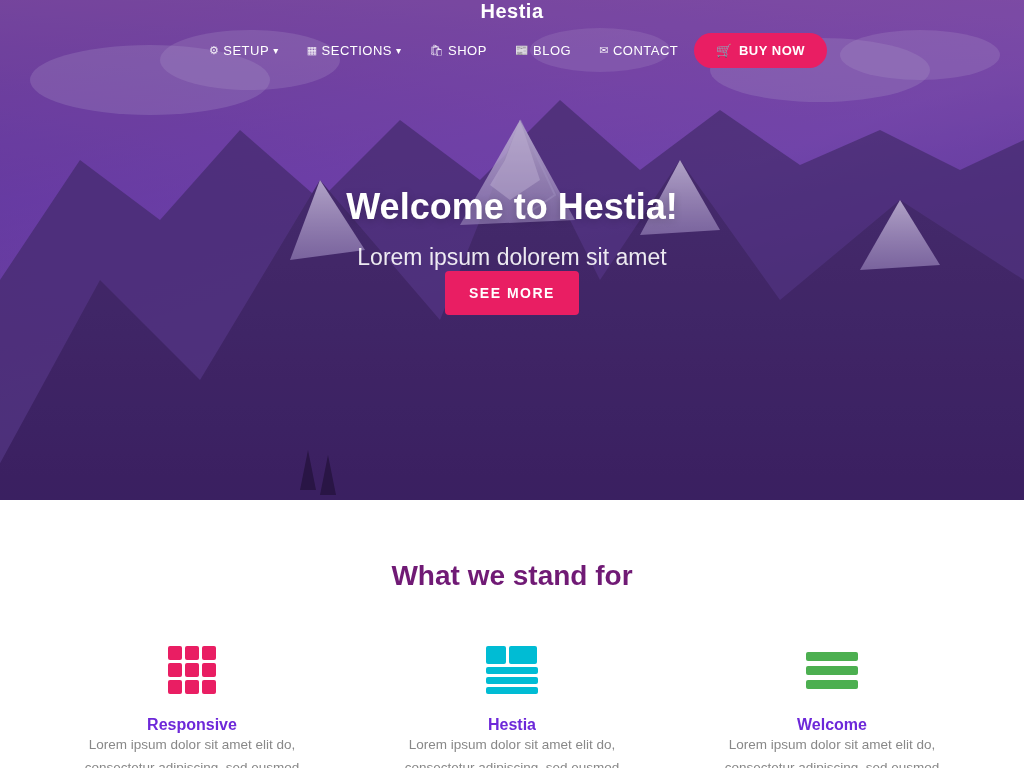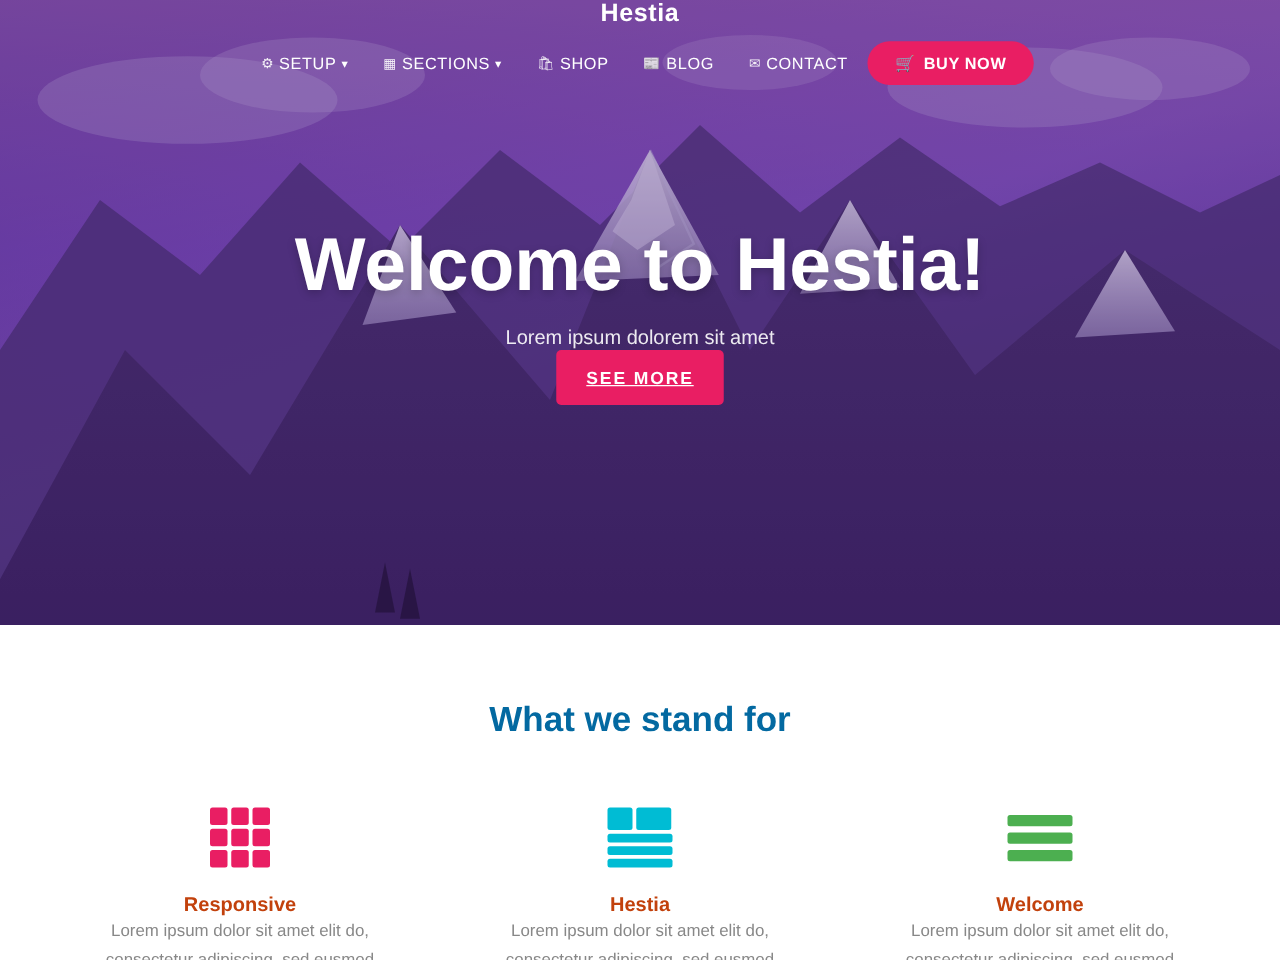--- a/index.html
+++ b/index.html
@@ -96,54 +96,53 @@
       background: rgba(60, 30, 100, 0.25);
     }
     .hero-content {
       position: relative;
       z-index: 2;
       text-align: center;
       color: #fff;
       padding: 0 20px;
     }
     .hero-title {
-      font-size: 60px;
+      font-size: 36px;
       font-weight: 800;
       margin-bottom: 16px;
       text-shadow: 0 2px 8px rgba(0,0,0,0.2);
     }
     .hero-subtitle {
-      font-size: 16px;
+      font-size: 23px;
       font-weight: 300;
       opacity: 0.9;
     }
     .see-more-btn {
       background: #e91e63;
       color: #fff;
       border: none;
       border-radius: 4px;
       padding: 14px 24px;
       font-size: 14px;
       font-weight: 600;
       cursor: pointer;
       letter-spacing: 1.5px;
       text-transform: uppercase;
-      text-decoration: underline;
     }
 
     
     .features {
       background: #fff;
       padding: 60px 40px 60px;
       text-align: center;
     }
     .features-title {
       font-size: 28px;
       font-weight: 700;
-      color: #0369a1;
+      color: #701a75;
       margin-bottom: 50px;
     }
     .features-grid {
       display: flex;
       justify-content: center;
       gap: 60px;
       max-width: 900px;
       margin: 0 auto;
     }
     .feature-item {
@@ -157,21 +156,21 @@
       width: 56px;
       height: 56px;
       margin-bottom: 18px;
       display: flex;
       align-items: center;
       justify-content: center;
     }
     .feature-name {
       font-size: 16px;
       font-weight: 700;
-      color: #c2410c;
+      color: #6d28d9;
       margin-bottom: 0;
     }
     .feature-desc {
       font-size: 13.5px;
       color: #888;
       line-height: 1.7;
       text-align: center;
     }
 
     

